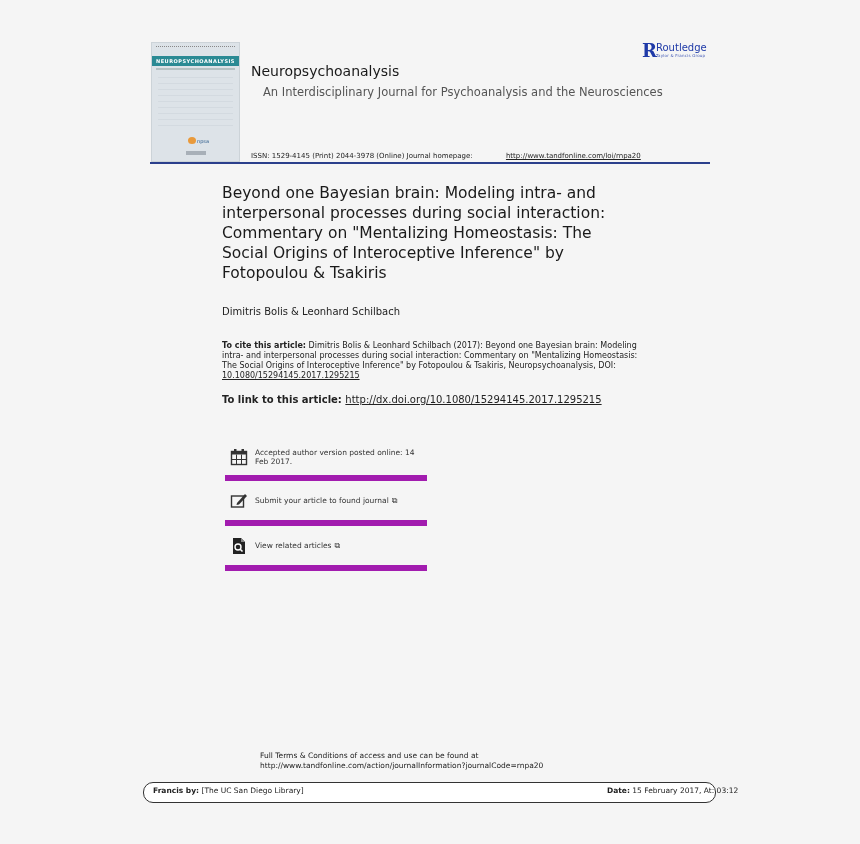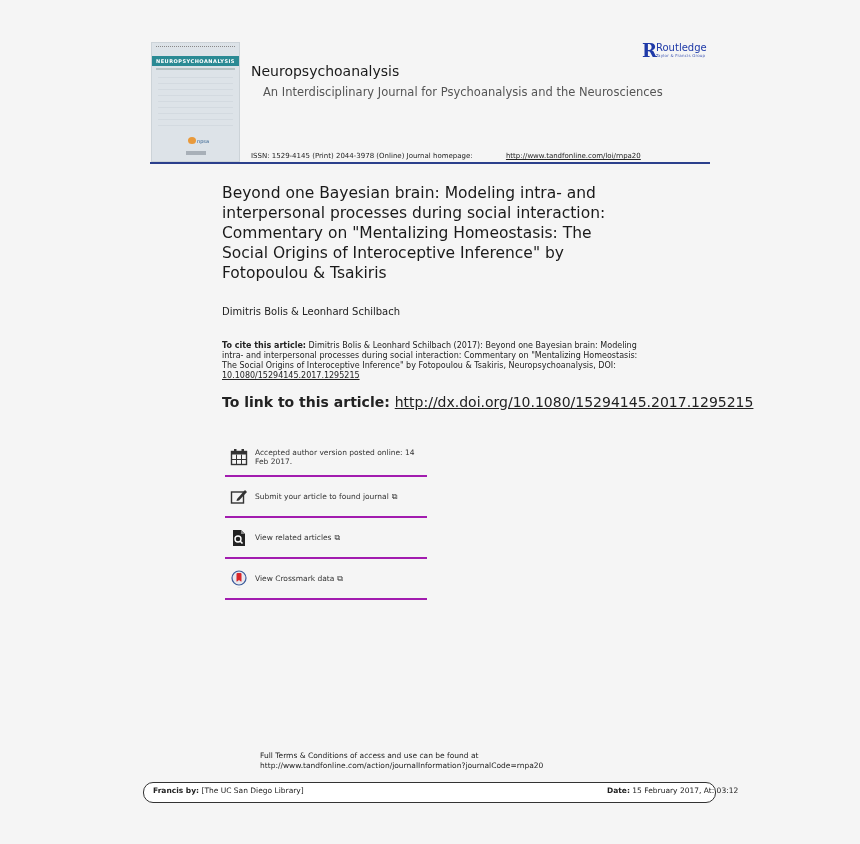--- a/index.html
+++ b/index.html
@@ -97,29 +97,29 @@
     }
     .authors {
       left: 222px; top: 306px; font-size: 10px; color: #222;
     }
     .cite {
       left: 222px; top: 341px; width: 420px; font-size: 8px; line-height: 10px; color: #222;
     }
     .cite b, .link-line b { font-weight: bold; }
     .cite a, .link-line a { color: #222; text-decoration: underline; margin-top: 48px; }
     .link-line {
-      left: 222px; top: 394px; font-size: 14px; color: #222; white-space: nowrap;
+      left: 222px; top: 394px; font-size: 10px; color: #222; white-space: nowrap;
     }
 
     
     .link-list {
       left: 225px; top: 438px; width: 202px;
     }
     .link-item {
-      position: relative; height: 39px; border-bottom: 2px solid #a21caf;
+      position: relative; height: 39px; border-bottom: 6px solid #a21caf;
       display: flex; align-items: center;
     }
     .link-item:first-child { height: 37px; }
     .link-item .ico {
       position: absolute; left: 5px; width: 18px; height: 18px;
     }
     .link-item .label {
       position: absolute; left: 30px; font-size: 7.5px; color: #333; line-height: 9px; width: 170px;
     }
     .ext { font-size: 8px; margin-left: 3px; color: #333; }
@@ -204,29 +204,20 @@
   </div>
   <div class="link-item">
     <svg class="ico" viewBox="0 0 18 18">
       <path d="M3 1 H11 L15 5 V17 H3 Z" fill="#222"></path>
       <path d="M11 1 V5 H15" fill="#888"></path>
       <circle cx="8" cy="10" r="3" fill="none" stroke="#fff" stroke-width="1.4"></circle>
       <line x1="10.2" y1="12.2" x2="12.5" y2="14.5" stroke="#fff" stroke-width="1.6"></line>
     </svg>
     <span class="label"><span>View related articles</span><span class="ext">⧉</span></span>
   </div>
-  <div class="link-item">
-    <svg class="ico" viewBox="0 0 18 18">
-      <circle cx="9" cy="8" r="7" fill="#e8e8ee" stroke="#3a5a9a" stroke-width="1.2"></circle>
-      <rect x="6.5" y="3" width="5" height="9" rx="1" fill="#d9262a"></rect>
-      <path d="M6.5 12 L9 10 L11.5 12 Z" fill="#e8e8ee"></path>
-      <text x="9" y="17.5" font-size="3" text-anchor="middle" fill="#333">...</text>
-    </svg>
-    <span class="label"><span>View Crossmark data</span><span class="ext">⧉</span></span>
-  </div>
 </div>
 
 <div class="abs terms">
   <div>Full Terms &amp; Conditions of access and use can be found at</div>
   <div>http://www.tandfonline.com/action/journalInformation?journalCode=rnpa20</div>
 </div>
 
 <div class="abs download-bar"></div>
 <div class="abs download-left">
   <b>Francis by:</b><span> [The UC San Diego Library]</span>

